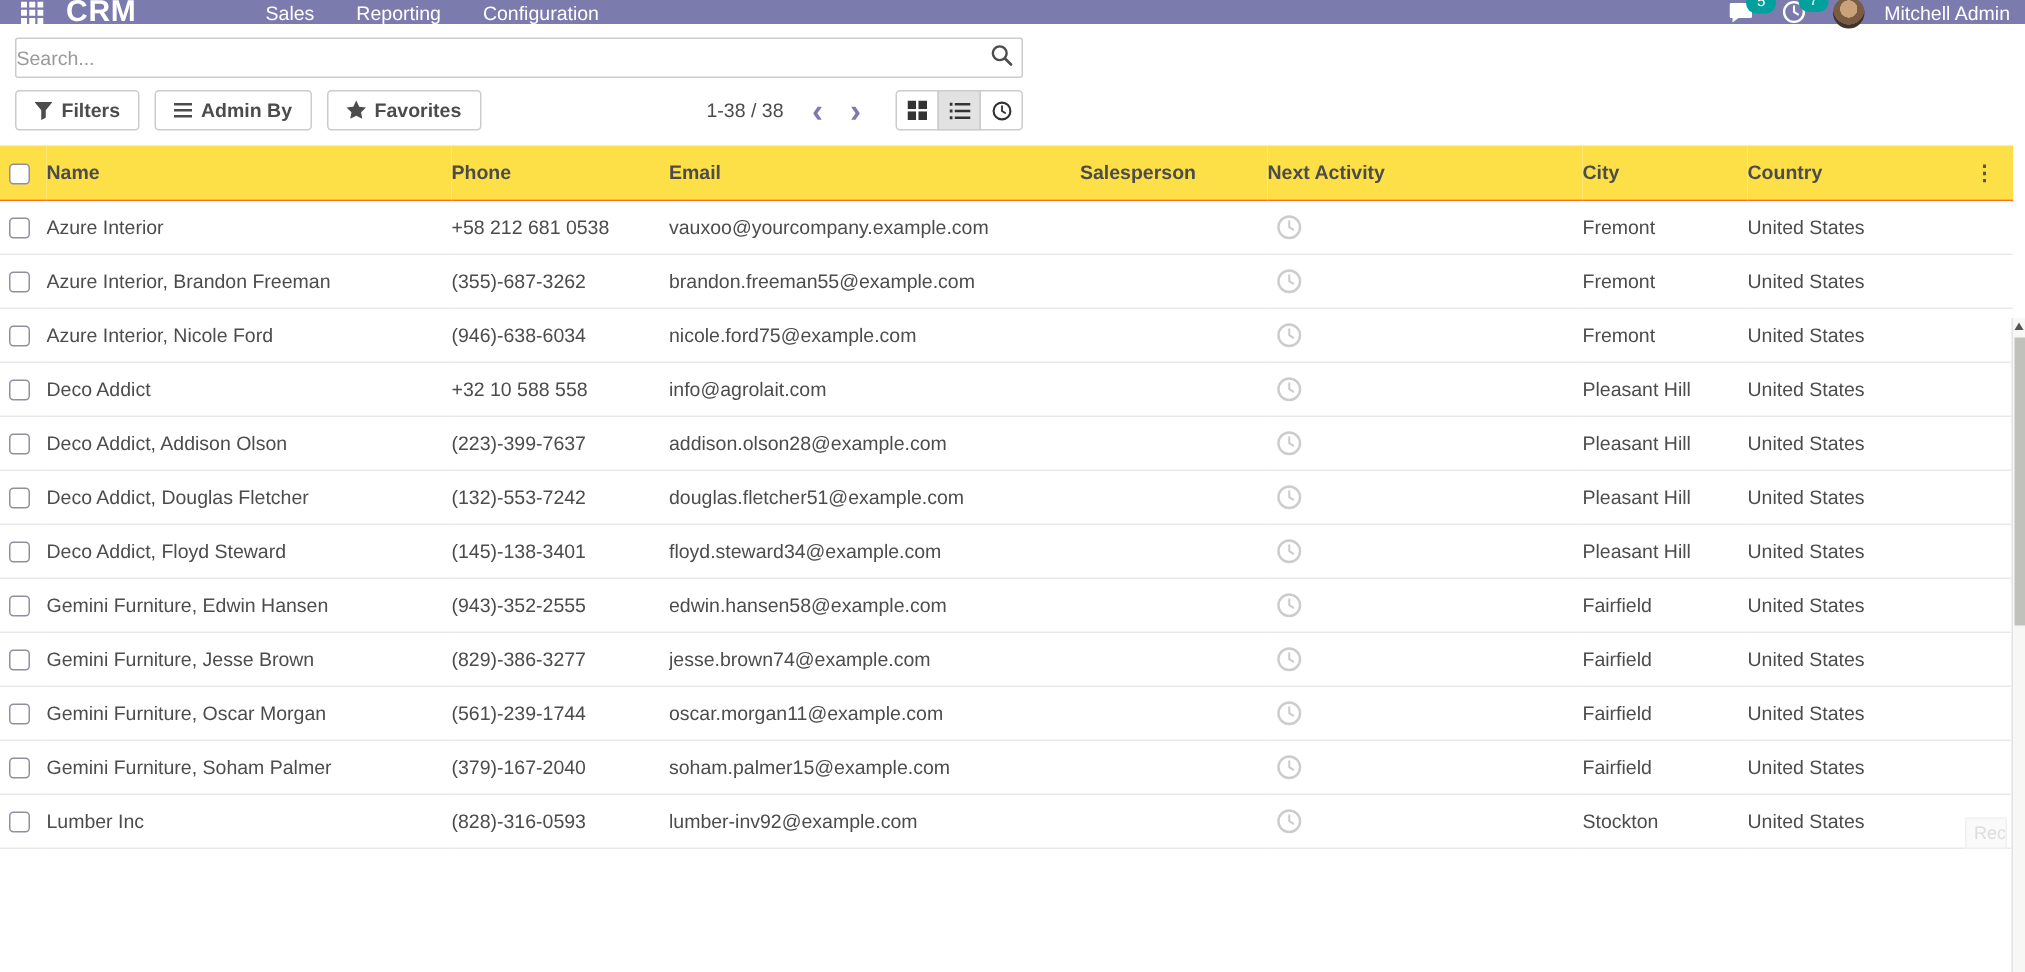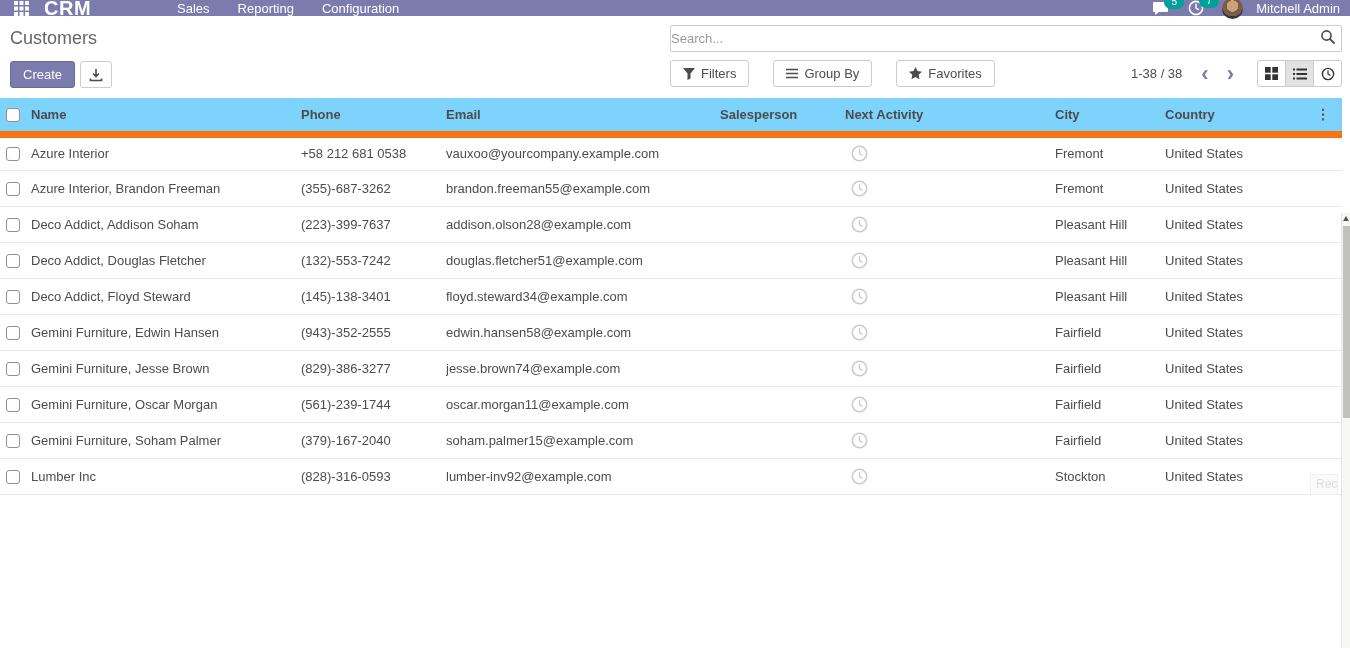--- a/index.html
+++ b/index.html
@@ -32,37 +32,37 @@
     font-size: 13px; color: #4c4c4c; cursor: pointer; font-family: inherit; }
   .btn-primary { background: #7c7bad; border-color: #6b6a9f; color: #fff; }
   .btn-icon-only { width: 32px; padding: 0; }
   .cp-right { width: 672px; }
   .search-wrap { position: relative; }
   .search-input { width: 100%; height: 27px; border: 1px solid #ccc; border-radius: 2px;
     padding: 0 28px 0 0; font-size: 13px; color: #4c4c4c; font-family: inherit; }
   .search-input::placeholder { color: #999; }
   .search-btn { position: absolute; right: 6px; top: 4px; cursor: pointer; }
   .cp-buttons-row { display: flex; align-items: center; margin-top: 8px; }
-  .cp-buttons-row .btn { margin-right: 24px; }
+  .cp-buttons-row .btn { margin-right: 10px; font-weight: bold; }
   .btn .bi { margin-right: 6px; display: inline-flex; }
   .pager { margin-left: auto; display: flex; align-items: center; gap: 4px; }
   .pager-text { font-size: 13px; color: #4c4c4c; margin-right: 8px; }
   .pager-arrow { color: #7c7bad; font-size: 22px; line-height: 20px; padding: 0 7px; cursor: pointer; font-weight: bold; }
   .view-switcher { display: flex; margin-left: 16px; }
   .vs-btn { width: 29px; height: 27px; border: 1px solid #ccc; background: #fff; display: flex;
     align-items: center; justify-content: center; cursor: pointer; margin-left: -1px; }
   .vs-btn:first-child { border-radius: 3px 0 0 3px; margin-left: 0; }
   .vs-btn:last-child { border-radius: 0 3px 3px 0; }
   .vs-btn.active { background: #e2e2e2; }
 
   
   .list-area { position: relative; }
   table.listview { width: 1342px; border-collapse: collapse; table-layout: fixed; }
-  .listview thead th { background: #7dd3fc; height: 36px; text-align: left; font-weight: bold;
-    font-size: 13px; color: #4c4c4c; border-bottom: 7px solid #f97316; cursor: pointer; }
+  .listview thead th { background: #fde047; height: 36px; text-align: left; font-weight: bold;
+    font-size: 13px; color: #4c4c4c; border-bottom: 1px solid #f97316; cursor: pointer; }
   .listview tbody td { height: 36px; border-bottom: 1px solid #e9e9e9; font-size: 13px;
     white-space: nowrap; overflow: hidden; text-overflow: ellipsis; }
   .listview tbody tr { background: #fff; cursor: pointer; }
   .cb-cell { padding-left: 6px; }
   .checkbox { display: inline-block; width: 14px; height: 14px; border: 1px solid #8f8f9f;
     border-radius: 3px; background: #fff; vertical-align: middle; cursor: pointer; }
   .th-optional { text-align: right !important; padding-right: 12px; }
   .kebab { font-size: 14px; color: #555; letter-spacing: 0; cursor: pointer; font-weight: bold; }
   .activity-clock { display: inline-flex; margin-left: 6px; vertical-align: middle; }
 
@@ -117,32 +117,20 @@
       <span class="badge">7</span>
     </div>
     <div class="user-menu">
       <span class="avatar"></span>
       <span class="user-name">Mitchell Admin</span>
     </div>
   </div>
 </header>
 
 <section class="control-panel">
-  <div class="cp-left">
-    <h1 class="page-title">Customers</h1>
-    <div class="cp-left-buttons">
-      <button class="btn btn-primary">Create</button>
-      <button class="btn btn-icon-only">
-        <svg width="14" height="14" viewBox="0 0 14 14">
-          <path d="M7 1v7M4 5.5 7 8.5 10 5.5" fill="none" stroke="#4c4c4c" stroke-width="1.6"></path>
-          <path d="M1.5 10.5v2h11v-2" fill="none" stroke="#4c4c4c" stroke-width="1.6"></path>
-        </svg>
-      </button>
-    </div>
-  </div>
   <div class="cp-right">
     <div class="search-wrap">
       <input class="search-input" type="text" placeholder="Search..." style="">
       <span class="search-btn">
         <svg width="16" height="16" viewBox="0 0 16 16">
           <circle cx="6.5" cy="6.5" r="4.6" fill="none" stroke="#4c4c4c" stroke-width="1.6"></circle>
           <path d="M10 10l4 4" stroke="#4c4c4c" stroke-width="1.8" stroke-linecap="round"></path>
         </svg>
       </span>
     </div>
@@ -156,21 +144,21 @@
         <span>Filters</span>
       </button>
       <button class="btn">
         <span class="bi">
           <svg width="12" height="11" viewBox="0 0 12 11">
               <g stroke="#4c4c4c" stroke-width="1.7">
                 <path d="M0 1.5h12M0 5.5h12M0 9.5h12"></path>
               </g>
             </svg>
         </span>
-        <span>Group By</span>
+        <span>Admin By</span>
       </button>
       <button class="btn">
         <span class="bi">
           <svg width="13" height="13" viewBox="0 0 13 13">
               <path fill="#4c4c4c" d="M6.5 0l2 4.1 4.5.6-3.3 3.1.8 4.4-4-2.1-4 2.1.8-4.4L0 4.7l4.5-.6z"></path>
             </svg>
         </span>
         <span>Favorites</span>
       </button>
       <div class="pager">
@@ -268,21 +256,53 @@
                 <circle cx="8.5" cy="8.5" r="7.2" fill="none" stroke="#cccccc" stroke-width="1.6"></circle>
                 <path d="M8.5 4.6v3.9l2.6 1.6" fill="none" stroke="#cccccc" stroke-width="1.4" stroke-linecap="round"></path>
               </svg>
             </span></td>
           <td>Fremont</td>
           <td>United States</td>
           <td></td>
         </tr>
         <tr>
           <td class="cb-cell"><span class="checkbox"></span></td>
-          <td>Deco Addict, Addison Soham</td>
+          <td>Azure Interior, Nicole Ford</td>
+          <td>(946)-638-6034</td>
+          <td>nicole.ford75@example.com</td>
+          <td></td>
+          <td><span class="activity-clock">
+              <svg width="17" height="17" viewBox="0 0 17 17">
+                <circle cx="8.5" cy="8.5" r="7.2" fill="none" stroke="#cccccc" stroke-width="1.6"></circle>
+                <path d="M8.5 4.6v3.9l2.6 1.6" fill="none" stroke="#cccccc" stroke-width="1.4" stroke-linecap="round"></path>
+              </svg>
+            </span></td>
+          <td>Fremont</td>
+          <td>United States</td>
+          <td></td>
+        </tr>
+        <tr>
+          <td class="cb-cell"><span class="checkbox"></span></td>
+          <td>Deco Addict</td>
+          <td>+32 10 588 558</td>
+          <td>info@agrolait.com</td>
+          <td></td>
+          <td><span class="activity-clock">
+              <svg width="17" height="17" viewBox="0 0 17 17">
+                <circle cx="8.5" cy="8.5" r="7.2" fill="none" stroke="#cccccc" stroke-width="1.6"></circle>
+                <path d="M8.5 4.6v3.9l2.6 1.6" fill="none" stroke="#cccccc" stroke-width="1.4" stroke-linecap="round"></path>
+              </svg>
+            </span></td>
+          <td>Pleasant Hill</td>
+          <td>United States</td>
+          <td></td>
+        </tr>
+        <tr>
+          <td class="cb-cell"><span class="checkbox"></span></td>
+          <td>Deco Addict, Addison Olson</td>
           <td>(223)-399-7637</td>
           <td>addison.olson28@example.com</td>
           <td></td>
           <td><span class="activity-clock">
               <svg width="17" height="17" viewBox="0 0 17 17">
                 <circle cx="8.5" cy="8.5" r="7.2" fill="none" stroke="#cccccc" stroke-width="1.6"></circle>
                 <path d="M8.5 4.6v3.9l2.6 1.6" fill="none" stroke="#cccccc" stroke-width="1.4" stroke-linecap="round"></path>
               </svg>
             </span></td>
           <td>Pleasant Hill</td>

